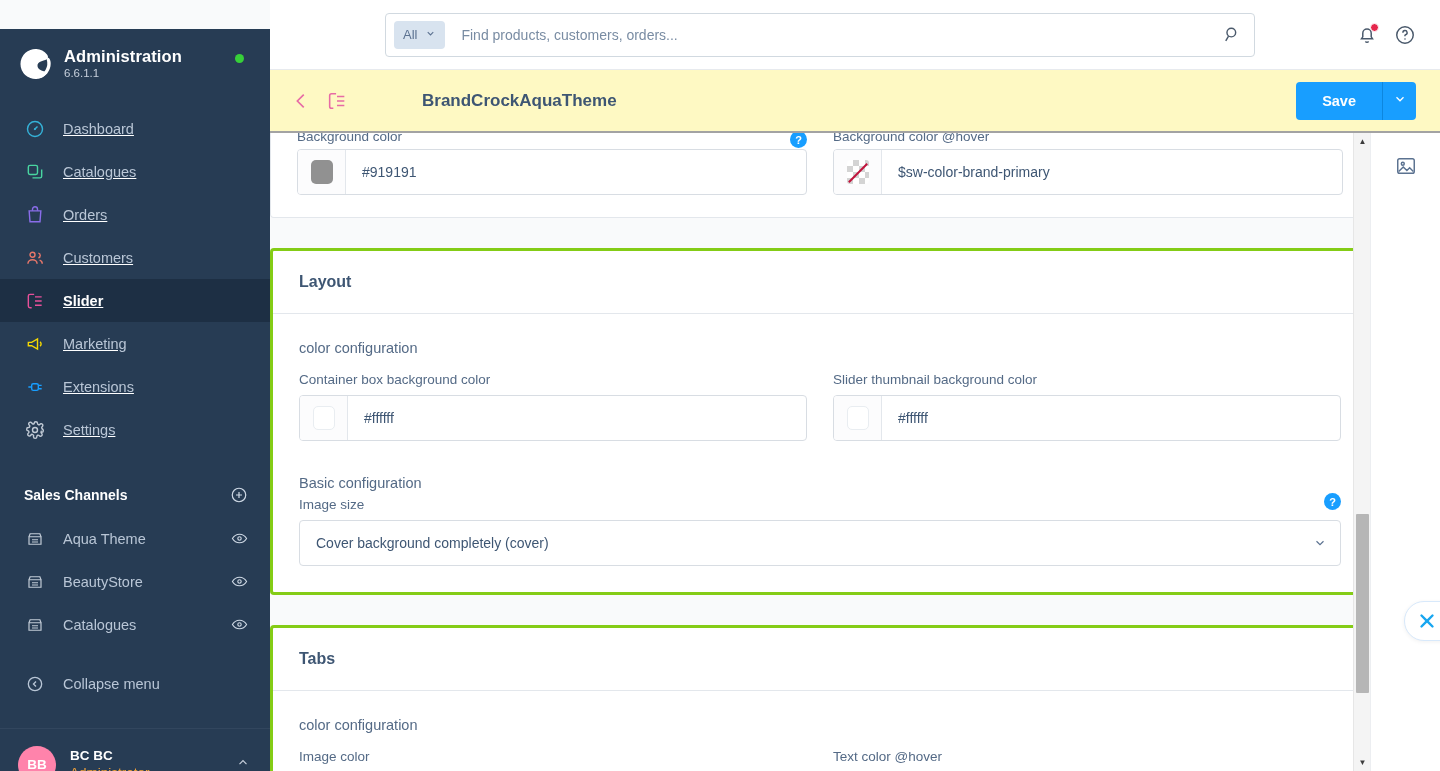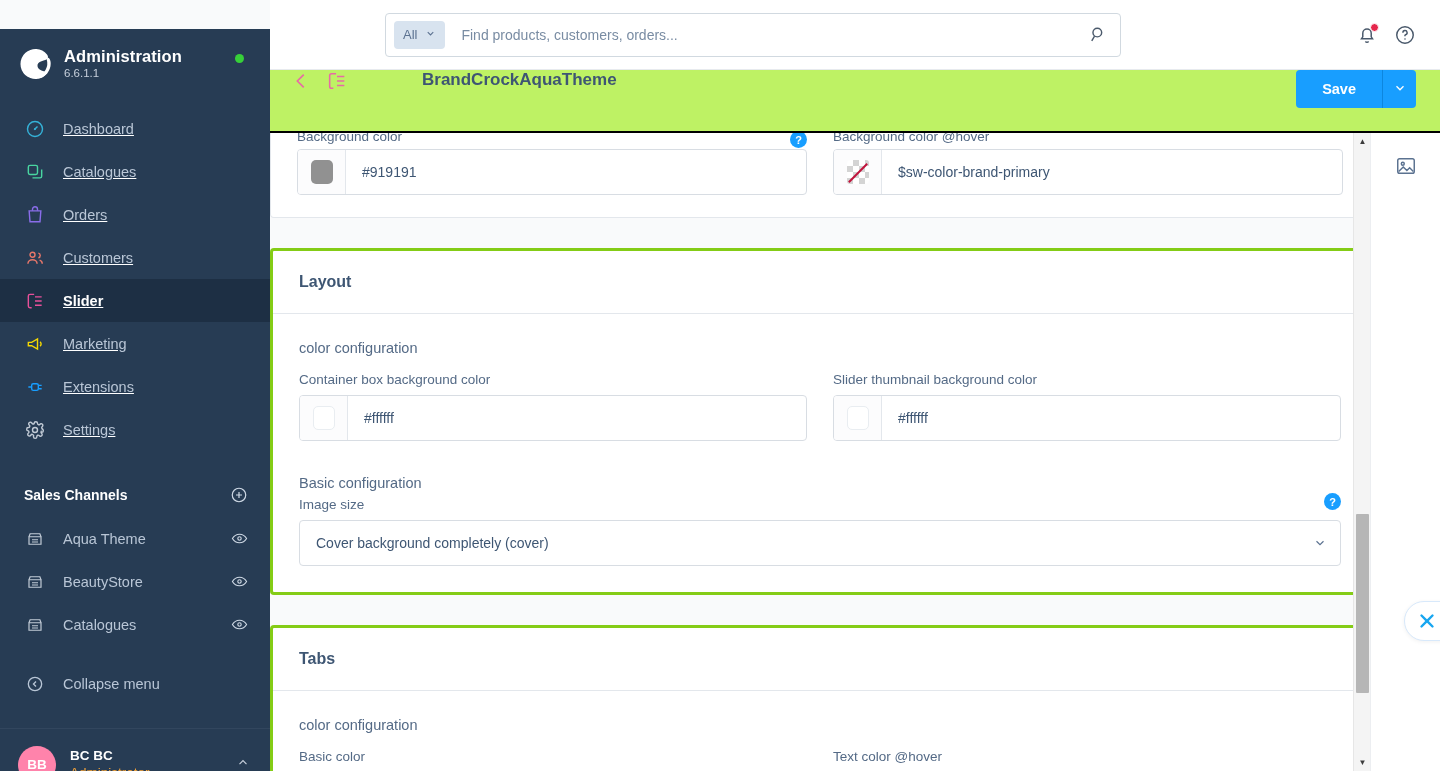--- a/index.html
+++ b/index.html
@@ -63,40 +63,40 @@
   }
   .user-txt { flex: 1; line-height: 1.25; }
   .user-name { font-size: 13.5px; font-weight: bold; color: #fff; }
   .user-role { font-size: 13.5px; color: #f3a33a; }
   .user-caret { color: #c6cfdb; font-size: 13px; }
 
   
   .main { flex: 1; height: 771px; display: flex; flex-direction: column; background: #f9fafb; min-width: 0; position: relative; }
 
   .topbar { height: 70px; background: #fff; display: flex; align-items: center; border-bottom: 1px solid #e7eaee; flex: 0 0 70px; }
-  .search-wrap { margin-left: 115px; width: 736px; }
+  .search-wrap { margin-left: 115px; width: 870px; }
   .search {
     height: 44px; border: 1px solid #d1d9e0; border-radius: 4px; background: #fff;
     display: flex; align-items: center; padding: 0 12px 0 8px;
   }
   .search-type {
     background: #d8e3ef; color: #5c7291; font-size: 13px; border-radius: 4px;
     height: 28px; padding: 0 9px; display: flex; align-items: center; gap: 8px; cursor: pointer;
   }
   .search-input { flex: 1; border: 0; outline: 0; font-size: 14px; color: #4a596b; margin-left: 16px; font-family: inherit; background: transparent; }
   .search-input::placeholder { color: #798ca3; }
   .search-mag { width: 19px; height: 19px; color: #4a596b; cursor: pointer; }
 
   .topbar-right { margin-left: auto; display: flex; align-items: center; gap: 16px; padding-right: 24px; }
   .tb-ico { width: 22px; height: 22px; color: #4a596b; position: relative; cursor: pointer; }
   .bell-dot { position: absolute; top: -1px; right: -1px; width: 9px; height: 9px; border-radius: 50%; background: #e5264b; border: 1px solid #fff; }
 
   .pagehdr {
-    height: 63px; background: #bef264; display: flex; align-items: flex-start;
-    padding: 0 24px 0 16px; border-bottom: 2px solid #000000; flex: 0 0 63px;
+    height: 63px; background: #fef9c3; display: flex; align-items: center;
+    padding: 0 24px 0 16px; border-bottom: 2px solid #a3a3a3; flex: 0 0 63px;
   }
   .hdr-ico { width: 22px; height: 22px; color: #e76ba5; margin-right: 6px; cursor: pointer; }
   .hdr-ico.first { margin-left: 4px; margin-right: 14px; }
   .page-title { margin-left: 68px; font-size: 17px; font-weight: bold; color: #3e5673; }
   .hdr-actions { margin-left: auto; display: flex; }
   .btn-save {
     background: #189eff; color: #fff; border: 0; font-size: 14.5px; font-weight: bold;
     height: 38px; padding: 0 26px; border-radius: 4px 0 0 4px; cursor: pointer; font-family: inherit;
   }
   .btn-caret {
@@ -502,21 +502,21 @@
               </div>
             </div>
           </div>
 
           <div class="card">
             <div class="card-head">Tabs</div>
             <div class="card-body">
               <div class="group-title">color configuration</div>
               <div class="row2">
                 <div class="field">
-                  <label class="field-label">Basic color</label>
+                  <label class="field-label">Image color</label>
                   <div class="colorfield">
                     <span class="sw-cell">
                       
                     </span>
                     <input class="cf-input" style="">
                   </div>
                 </div>
                 <div class="field">
                   <label class="field-label">Text color @hover</label>
                   <div class="colorfield">

